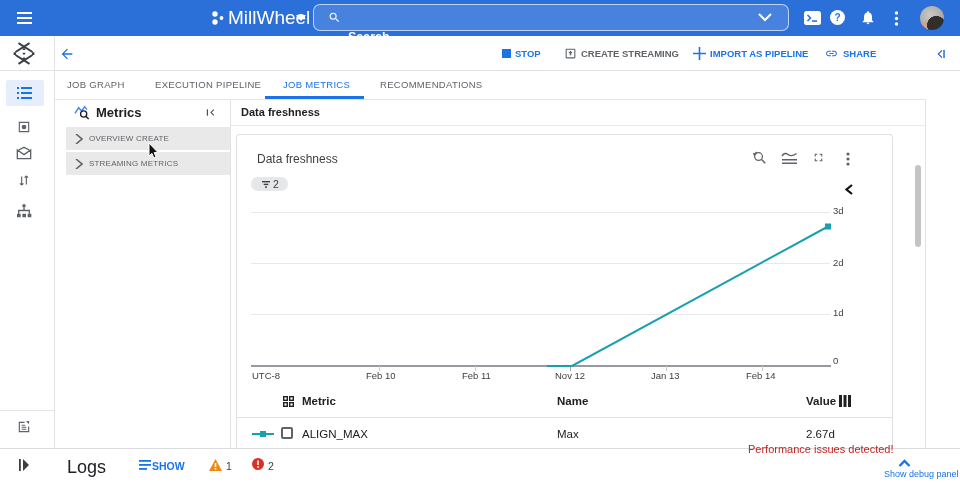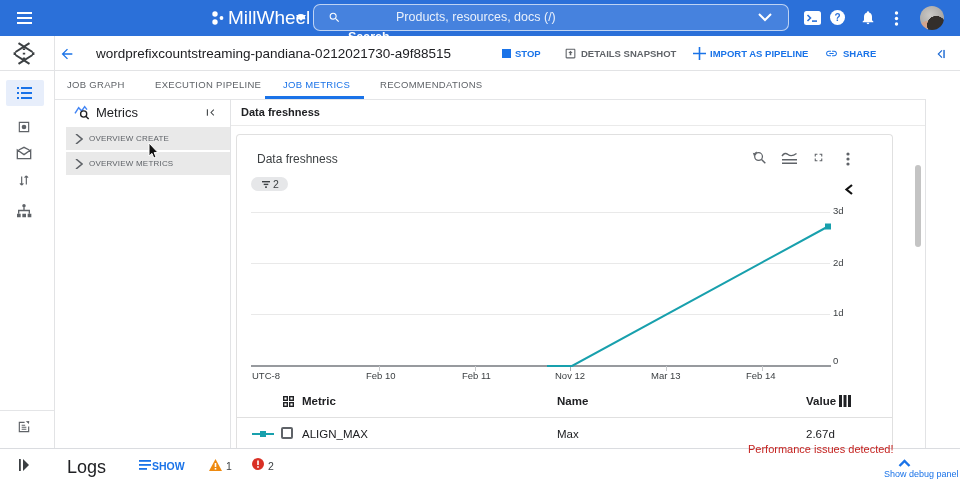--- a/index.html
+++ b/index.html
@@ -54,21 +54,20 @@
   </svg>
   <div class="abs proj">MillWheel</div>
   <svg class="abs" style="left:296px;top:15px" width="10" height="6" viewBox="0 0 10 6">
       <path d="M0 0h10L5 6z" fill="#fff"></path>
     </svg>
   <div class="abs search"></div>
   <svg class="abs" style="left:328px;top:11px" width="13" height="13" viewBox="0 0 24 24">
     <path fill="#fff" d="M15.5 14h-.79l-.28-.27A6.47 6.47 0 0016 9.5 6.5 6.5 0 109.5 16c1.61 0 3.09-.59 4.23-1.57l.27.28v.79l5 4.99L20.49 19l-4.99-5zm-6 0C7.01 14 5 11.99 5 9.5S7.01 5 9.5 5 14 7.01 14 9.5 11.99 14 9.5 14z"></path>
   </svg>
   <div class="abs searchlbl">Search</div>
-  <div class="abs searchhint">Products, resources, docs (/)</div>
   <svg class="abs" style="left:758px;top:13px" width="14" height="9" viewBox="0 0 14 9">
     <path d="M1 1l6 6 6-6" stroke="#fff" stroke-width="2" fill="none"></path>
   </svg>
   <svg class="abs" style="left:804px;top:11px" width="17" height="14" viewBox="0 0 17 14">
     <rect x="0" y="0" width="17" height="14" rx="2.5" fill="#fff"></rect>
     <path d="M3.5 4l3 3-3 3" stroke="#2b70d9" stroke-width="1.6" fill="none"></path>
     <rect x="8" y="9.3" width="5" height="1.6" fill="#2b70d9"></rect>
   </svg>
   <svg class="abs" style="left:830px;top:10px" width="15" height="15" viewBox="0 0 15 15">
     <circle cx="7.5" cy="7.5" r="7.5" fill="#fff"></circle>
@@ -89,27 +88,26 @@
     <g stroke="#3c4043" fill="none" stroke-width="2">
       <path d="M5.5 1.2L19.5 10M16.5 1.2L2.5 10"></path>
       <path d="M5.5 21.8L19.5 13M16.5 21.8L2.5 13"></path>
       <path d="M1.8 10.3v2.6M20.2 10.3v2.6" stroke-width="2.4"></path>
       <path d="M11 6.2v11" stroke-dasharray="1.8 2.8" stroke-width="2.4"></path>
     </g>
   </svg>
   <svg class="abs" style="left:59px;top:46px" width="16" height="16" viewBox="0 0 24 24">
     <path fill="#1a73e8" d="M20 11H7.83l5.59-5.59L12 4l-8 8 8 8 1.41-1.41L7.83 13H20v-2z"></path>
   </svg>
-  <div class="abs jobtitle">wordprefixcountstreaming-pandiana-0212021730-a9f88515</div>
   <rect class="abs" style="left:502px;top:49px;width:9px;height:9px;background:#1a73e8"></rect>
   <div class="abs btxt" style="left:515px;top:48px;color:#1a73e8">STOP</div>
   <svg class="abs" style="left:564px;top:47px" width="13" height="13" viewBox="0 0 24 24">
     <path fill="#5f6368" d="M19 3H5c-1.1 0-2 .9-2 2v14c0 1.1.9 2 2 2h14c1.1 0 2-.9 2-2V5c0-1.1-.9-2-2-2zm0 16H5V5h14v14zM12 7l-4 4h2.5v4h3v-4H16l-4-4z"></path>
   </svg>
-  <div class="abs btxt" style="left:581px;top:48px;color:#5f6368">DETAILS SNAPSHOT</div>
+  <div class="abs btxt" style="left:581px;top:48px;color:#5f6368">CREATE STREAMING</div>
   <svg class="abs" style="left:693px;top:47px" width="13" height="13" viewBox="0 0 13 13">
     <path d="M6.5 0v13M0 6.5h13" stroke="#1a73e8" stroke-width="1.6"></path>
   </svg>
   <div class="abs btxt" style="left:710px;top:48px;color:#1a73e8">IMPORT AS PIPELINE</div>
   <svg class="abs" style="left:824px;top:47px" width="15" height="13" viewBox="0 0 24 24">
     <path fill="#1a73e8" d="M3.9 12c0-1.71 1.39-3.1 3.1-3.1h4V7H7c-2.76 0-5 2.24-5 5s2.24 5 5 5h4v-1.9H7c-1.71 0-3.1-1.39-3.1-3.1zM8 13h8v-2H8v2zm9-6h-4v1.9h4c1.71 0 3.1 1.39 3.1 3.1s-1.39 3.1-3.1 3.1h-4V17h4c2.76 0 5-2.24 5-5s-2.24-5-5-5z"></path>
   </svg>
   <div class="abs btxt" style="left:843px;top:48px;color:#1a73e8">SHARE</div>
   <svg class="abs" style="left:934px;top:47px" width="14" height="14" viewBox="0 0 24 24">
     <path fill="#1967d2" d="M14.41 6.41L13 5l-7 7 7 7 1.41-1.41L8.83 12z"></path>
@@ -158,35 +156,35 @@
   <svg class="abs" style="left:19px;top:459px" width="11" height="12" viewBox="0 0 11 12">
     <rect x="0" y="0" width="1.8" height="12" fill="#3c4043"></rect>
       <path d="M4 0l6 6-6 6z" fill="#3c4043"></path>
   </svg>
 
   <svg class="abs" style="left:74px;top:104px" width="16" height="16" viewBox="0 0 24 24">
     <path fill="none" stroke="#4285f4" stroke-width="2.2" d="M1.5 14L7 5.5l4.5 5L16 4l3.5 4.5"></path>
     <circle cx="14.5" cy="15" r="4.6" fill="none" stroke="#202124" stroke-width="2"></circle>
     <path d="M17.8 18.4l4.2 4.2" stroke="#202124" stroke-width="2.2"></path>
   </svg>
-  <div class="abs" style="left:96px;top:105px;font-size:13px;font-weight:normal;color:#202124">Metrics</div>
+  <div class="abs" style="left:96px;top:105px;font-size:13px;font-weight:bold;color:#202124">Metrics</div>
   <svg class="abs" style="left:205px;top:107px" width="11" height="11" viewBox="0 0 24 24">
     <rect x="4" y="5" width="2.4" height="14" fill="#3c4043"></rect>
     <path fill="#3c4043" d="M20 6.41L18.59 5l-7 7 7 7L20 17.59 14.41 12z"></path>
   </svg>
   <div class="abs mrow" style="top:127px"></div>
   <div class="abs mrow" style="top:152px"></div>
   <svg class="abs" style="left:75px;top:134px" width="8" height="10" viewBox="0 0 8 10">
       <path d="M1 0l6 5-6 5" fill="none" stroke="#5f6368" stroke-width="1.6"></path>
     </svg>
   <svg class="abs" style="left:75px;top:159px" width="8" height="10" viewBox="0 0 8 10">
       <path d="M1 0l6 5-6 5" fill="none" stroke="#5f6368" stroke-width="1.6"></path>
     </svg>
   <div class="abs mrowtxt" style="left:89px;top:134px">OVERVIEW CREATE</div>
-  <div class="abs mrowtxt" style="left:89px;top:159px">OVERVIEW METRICS</div>
+  <div class="abs mrowtxt" style="left:89px;top:159px">STREAMING METRICS</div>
   <svg class="abs" style="left:148px;top:143px" width="12" height="18" viewBox="0 0 12 18">
     <path d="M1 0v13l3-2.6 1.8 4.6 2.2-.9L6.2 9.6H10z" fill="#111" stroke="#fff" stroke-width="1"></path>
   </svg>
 
   <div class="abs" style="left:241px;top:106px;font-size:11px;font-weight:bold;color:#202124">Data freshness</div>
   <div class="abs hline" style="left:230px;top:125px;width:695px;background:#eaeaea"></div>
   <div class="abs vline" style="left:230px;top:99px;height:349px"></div>
   <div class="abs vline" style="left:925px;top:99px;height:349px"></div>
 
   <div class="abs card"></div>
@@ -231,21 +229,21 @@
   <div class="abs" style="left:666px;top:366px;width:1px;height:5px;background:#c6c8ca"></div>
   <div class="abs" style="left:762px;top:366px;width:1px;height:5px;background:#c6c8ca"></div>
   <div class="abs glabel" style="left:833px;top:205px">3d</div>
   <div class="abs glabel" style="left:833px;top:257px">2d</div>
   <div class="abs glabel" style="left:833px;top:307px">1d</div>
   <div class="abs glabel" style="left:833px;top:355px">0</div>
   <div class="abs glabel" style="left:252px;top:370px">UTC-8</div>
   <div class="abs glabel" style="left:366px;top:370px">Feb 10</div>
   <div class="abs glabel" style="left:462px;top:370px">Feb 11</div>
   <div class="abs glabel" style="left:555px;top:370px">Nov 12</div>
-  <div class="abs glabel" style="left:651px;top:370px">Mar 13</div>
+  <div class="abs glabel" style="left:651px;top:370px">Jan 13</div>
   <div class="abs glabel" style="left:746px;top:370px">Feb 14</div>
   <svg class="abs" style="left:540px;top:220px" width="300" height="152" viewBox="0 0 300 152">
     <path d="M7 146h25l256 -139.5" fill="none" stroke="#18a0ad" stroke-width="2"></path>
     <rect x="285" y="3.5" width="6" height="6" fill="#18a0ad"></rect>
   </svg>
 
   <svg class="abs" style="left:283px;top:396px" width="11" height="11" viewBox="0 0 11 11">
     <g fill="none" stroke="#202124" stroke-width="1.4">
       <rect x="0.7" y="0.7" width="3.6" height="3.6"></rect>
         <rect x="6.7" y="0.7" width="3.6" height="3.6"></rect>

